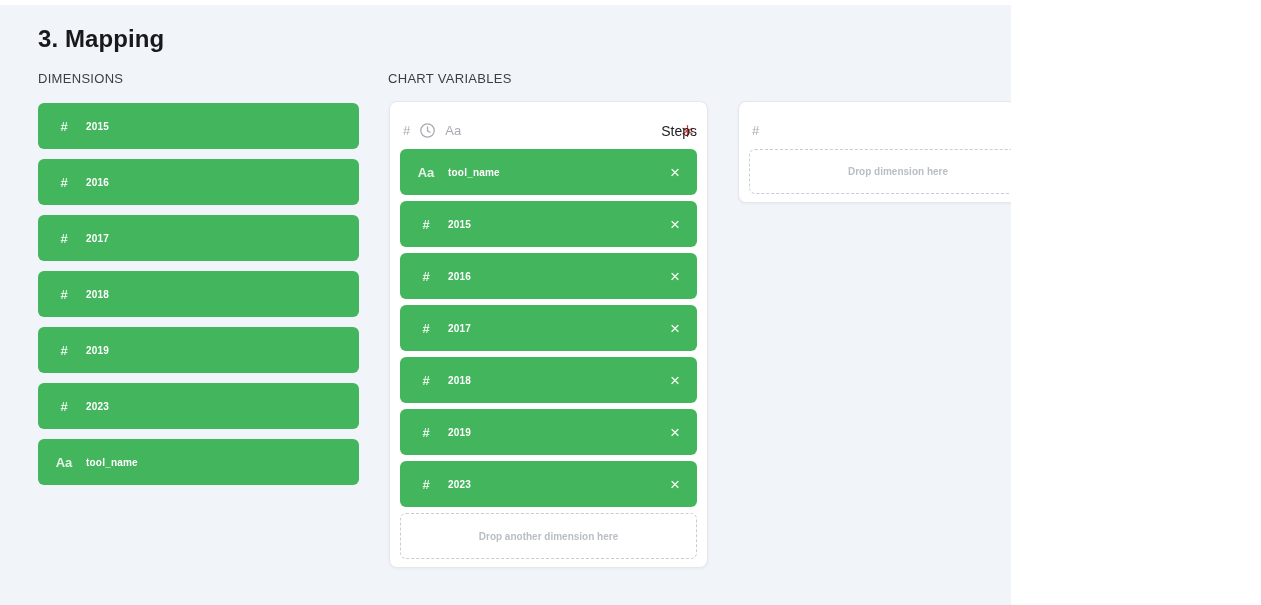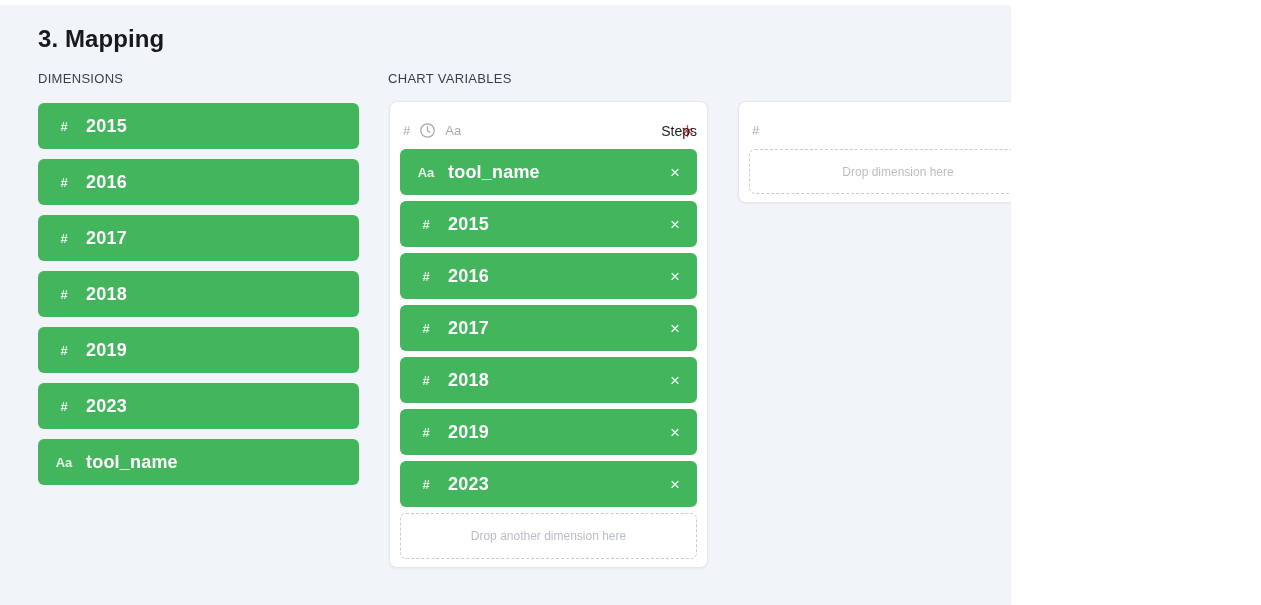--- a/index.html
+++ b/index.html
@@ -43,21 +43,21 @@
     cursor: grab;
   }
   .pill-icon {
     flex: 0 0 auto; width: 24px; text-align: center;
     color: rgba(255,255,255,0.85);
     font-size: 13px; font-weight: 600;
   }
   .pill-label {
     margin-left: 10px;
     color: var(--pill-text, #ffffff);
-    font-size: 18px; font-weight: 600; letter-spacing: 0.2px;
+    font-size: 10px; font-weight: 600; letter-spacing: 0.2px;
     white-space: nowrap;
   }
   .pill-close {
     margin-left: auto;
     color: var(--pill-text, #ffffff);
     font-size: 17px; line-height: 1; font-weight: 400;
     cursor: pointer; opacity: 0.95; padding: 0 1px;
   }
 
   .card {
@@ -91,21 +91,22 @@
   .asterisk { padding-right: 3px; color: var(--required-red, #d23b34); display: flex; }
 
   .card .pill { margin-bottom: 6px; }
 
   .drop-zone {
     height: 46px;
     border: 1px dashed var(--drop-border, #c8cdd3);
     border-radius: 6px;
     display: flex; align-items: center; justify-content: center;
     color: var(--drop-text, #b9bec5);
-    font-size: 12px;
+    font-size: 10px;
+    font-weight: bold;
   }
   .size-card .drop-zone { height: 45px; }
 </style>
 </head>
 <body>
 
 <div class="page">
   <div class="top-edge"></div>
 
   <h1 class="page-title">3. Mapping</h1>

